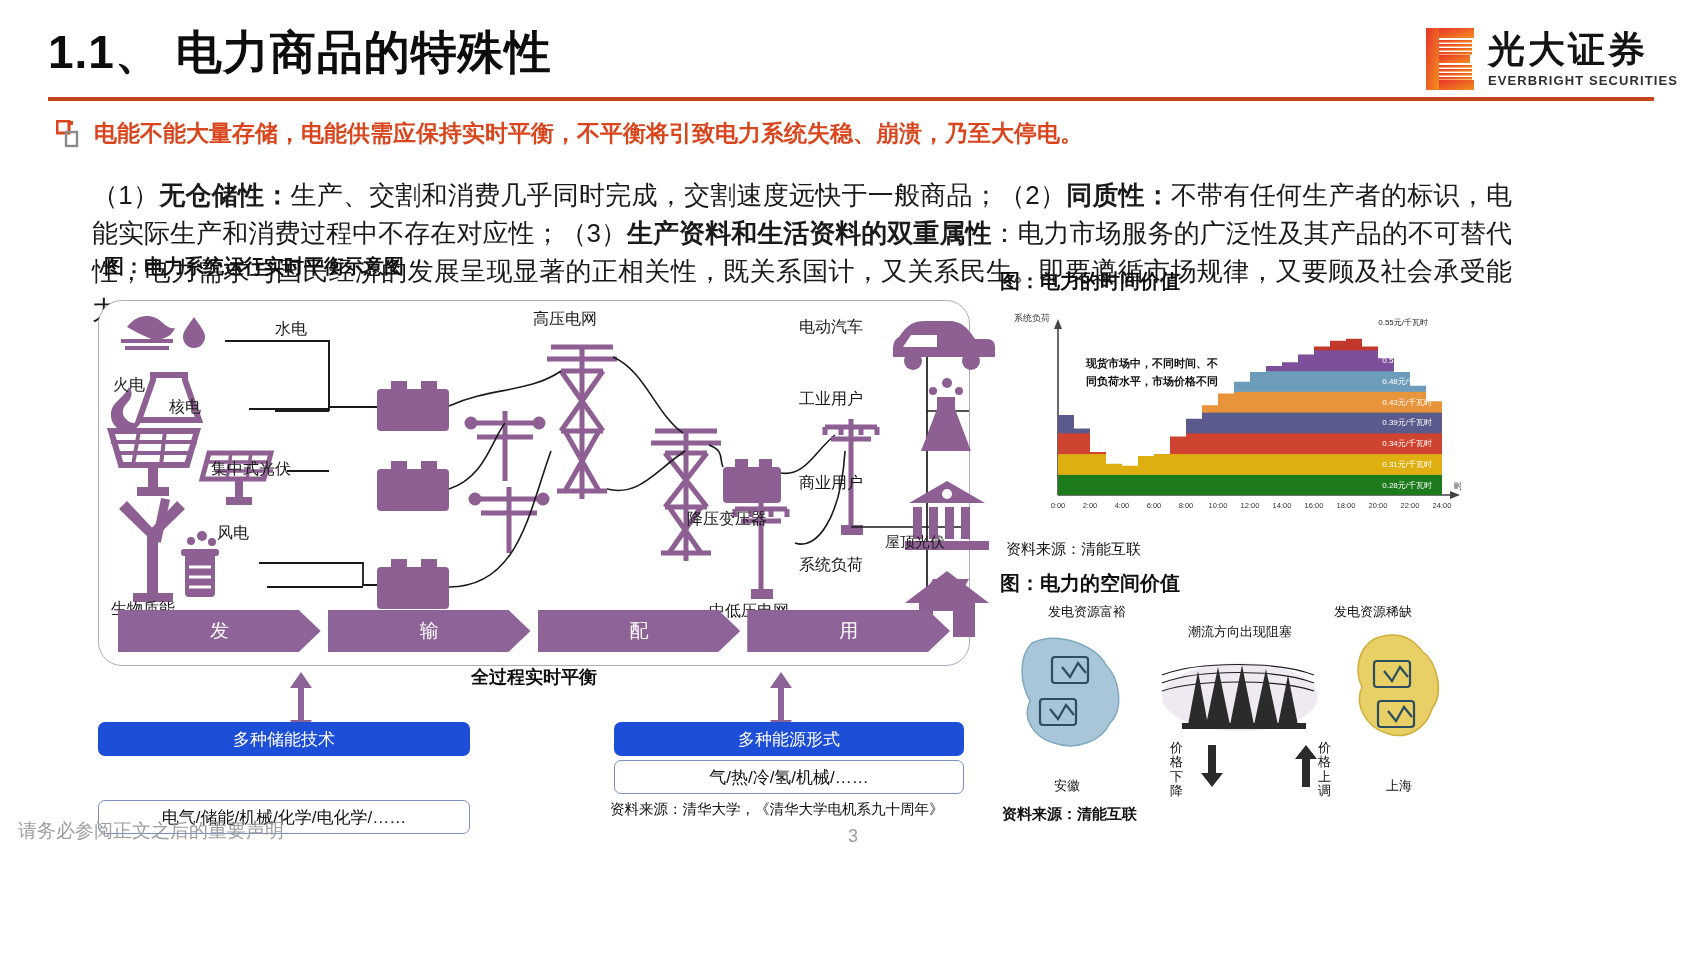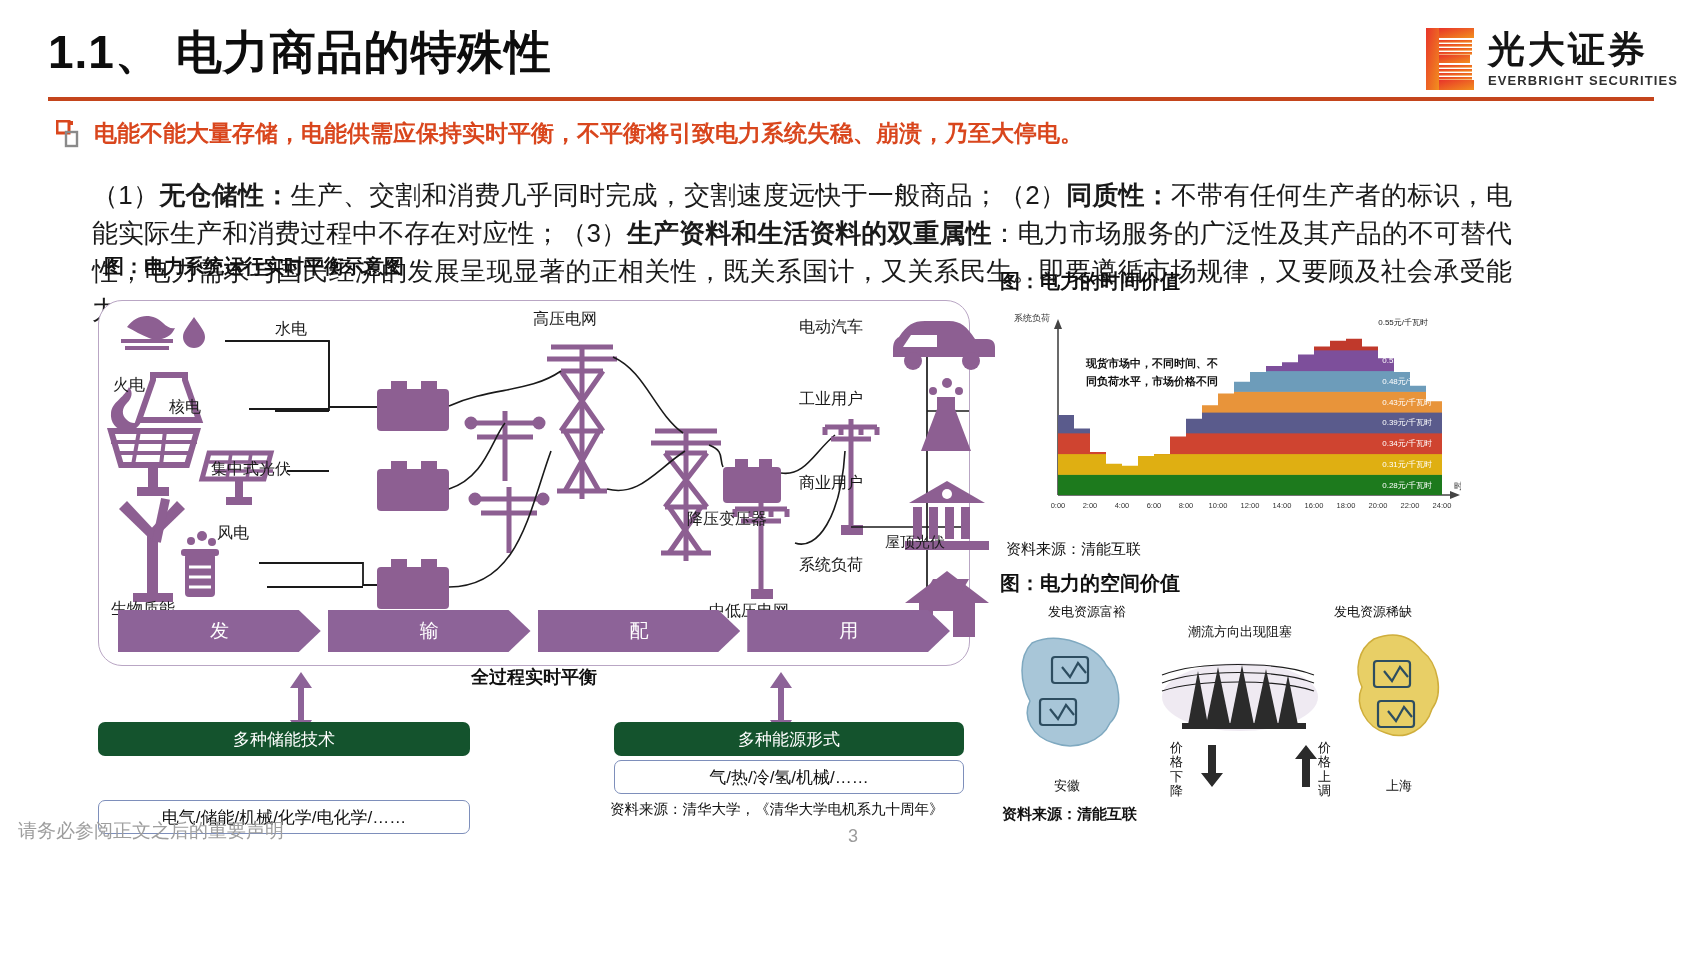--- a/index.html
+++ b/index.html
@@ -54,21 +54,21 @@
   .chev {
     position: relative; flex: 1; height: 42px; background: #8d6398;
     display: flex; align-items: center; justify-content: center;
     color: #fff; font-size: 19px;
     clip-path: polygon(0 0, calc(100% - 22px) 0, 100% 50%, calc(100% - 22px) 100%, 0 100%);
   }
   #balance-label { position: absolute; left: 0; top: 665px; width: 1068px; text-align: center; font-size: 18px; font-weight: bold; color: #111; }
 
   
   .bbox-head {
-    position: absolute; height: 34px; background: #14532d; border-radius: 7px;
+    position: absolute; height: 34px; background: #1d4ed8; border-radius: 7px;
     color: #fff; font-size: 17px; display: flex; align-items: center; justify-content: center;
   }
   .bbox-body {
     position: absolute; height: 34px; background: #fff; border: 1.3px solid #7e8fbb; border-radius: 7px;
     color: #111; font-size: 17px; display: flex; align-items: center; justify-content: center;
   }
 
   #left-source { position: absolute; left: 610px; top: 800px; font-size: 14.5px; color: #111; }
 
   

